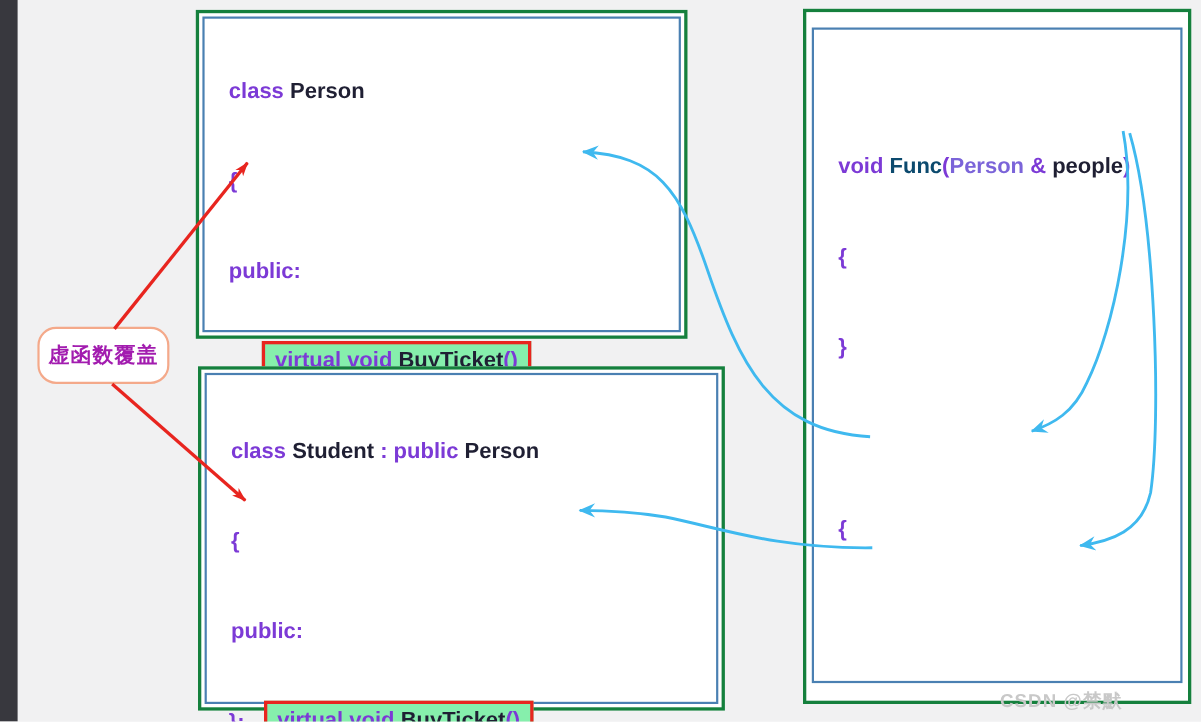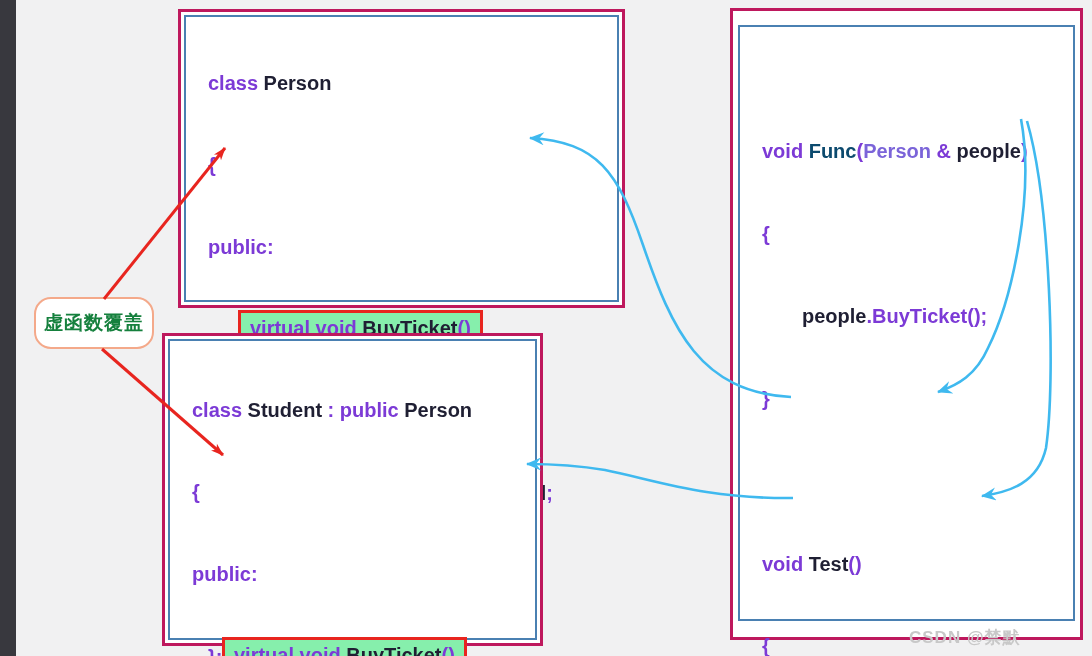--- a/index.html
+++ b/index.html
@@ -10,21 +10,21 @@
     overflow:hidden;
     font-family:"Liberation Sans","DejaVu Sans",sans-serif;
   }
   .side-strip{
     position:absolute;left:0;top:0;width:16px;height:656px;
     background:#38383e;
   }
   
   .dbox{
     position:absolute;box-sizing:border-box;
-    border:3px solid #be185d;background:#ffffff;z-index:1;
+    border:3px solid #15803d;background:#ffffff;z-index:1;
   }
   .dbox .inner{
     position:absolute;box-sizing:border-box;
     border:2px solid #4a80b2;
   }
   .box-left .inner{inset:3px;}
   .box-right .inner{top:14px;left:5px;right:5px;bottom:16px;}
   .code{
     position:absolute;inset:0;
     font-size:20px;font-weight:bold;white-space:pre;
@@ -48,21 +48,21 @@
     display:inline-block;line-height:26px;
     padding:2px 9px 3px;border:3px solid #e8251f;
     margin-left:30px;position:relative;top:-1px;background:#86efac;
   }
   
   .bubble{
     position:absolute;left:34px;top:297px;width:120px;height:52px;
     box-sizing:border-box;background:#fff;
     border:2px solid #f4a98a;border-radius:17px;
     display:flex;align-items:center;justify-content:center;
-    font-size:19px;font-weight:bold;color:#15803d;letter-spacing:1px;
+    font-size:19px;font-weight:bold;color:#a21caf;letter-spacing:1px;
     z-index:2;
   }
   .overlay{
     position:absolute;left:0;top:0;z-index:5;pointer-events:none;
   }
   .watermark{
     position:absolute;left:909px;top:626px;z-index:6;
     font-size:17px;font-weight:bold;color:#c8c8c8;letter-spacing:1px;
   }
 </style>
@@ -81,44 +81,42 @@
         <div class="pline kw">public:</div>
         <div class="pline"><span class="hl"><span class="kw">virtual void</span><span class="dk"> BuyTicket</span><span class="kw">()</span></span></div>
         <div class="pline kw ind1">{</div>
         <div class="pline ind2"><span class="dk">cout</span><span class="kw"> &lt;&lt; </span><span class="st">"买票全价"</span><span class="kw"> &lt;&lt; </span><span class="dk">endl</span><span class="kw">;</span></div>
         <div class="pline kw ind1">}</div>
         <div class="pline kw">};</div>
       </div>
     </div>
   </div>
 
-  <div class="dbox box-left" style="left:162px;top:333px;width:381px;height:313px;">
+  <div class="dbox box-left" style="left:180px;top:333px;width:479px;height:313px;">
     <div class="inner">
       <div class="code code-student">
         <div class="pline"><span class="kw">class</span><span class="dk"> Student </span><span class="kw">: </span><span class="kw">public</span><span class="dk"> Person</span></div>
         <div class="pline kw">{</div>
         <div class="pline kw">public:</div>
         <div class="pline"><span class="hl"><span class="kw">virtual void</span><span class="dk"> BuyTicket</span><span class="kw">()</span></span></div>
         
         
         
         
       </div>
     </div>
   </div>
 
   <div class="dbox box-right" style="left:730px;top:8px;width:353px;height:632px;">
     <div class="inner">
       <div class="code code-func">
         <div class="fline"><span class="kw">void</span><span class="fn"> Func</span><span class="kw">(</span><span class="ty">Person</span><span class="kw"> &amp; </span><span class="dk">people</span><span class="kw">)</span></div>
         <div class="fline kw">{</div>
-        <div class="fline find1"><span class="dk">people</span><span class="kw">.BuyTicket();</span></div>
         <div class="fline kw">}</div>
         <div class="fline"></div>
-        <div class="fline"><span class="kw">void</span><span class="dk"> Test</span><span class="kw">()</span></div>
         <div class="fline kw">{</div>
         
         
         
         
         
         
       </div>
     </div>
   </div>

